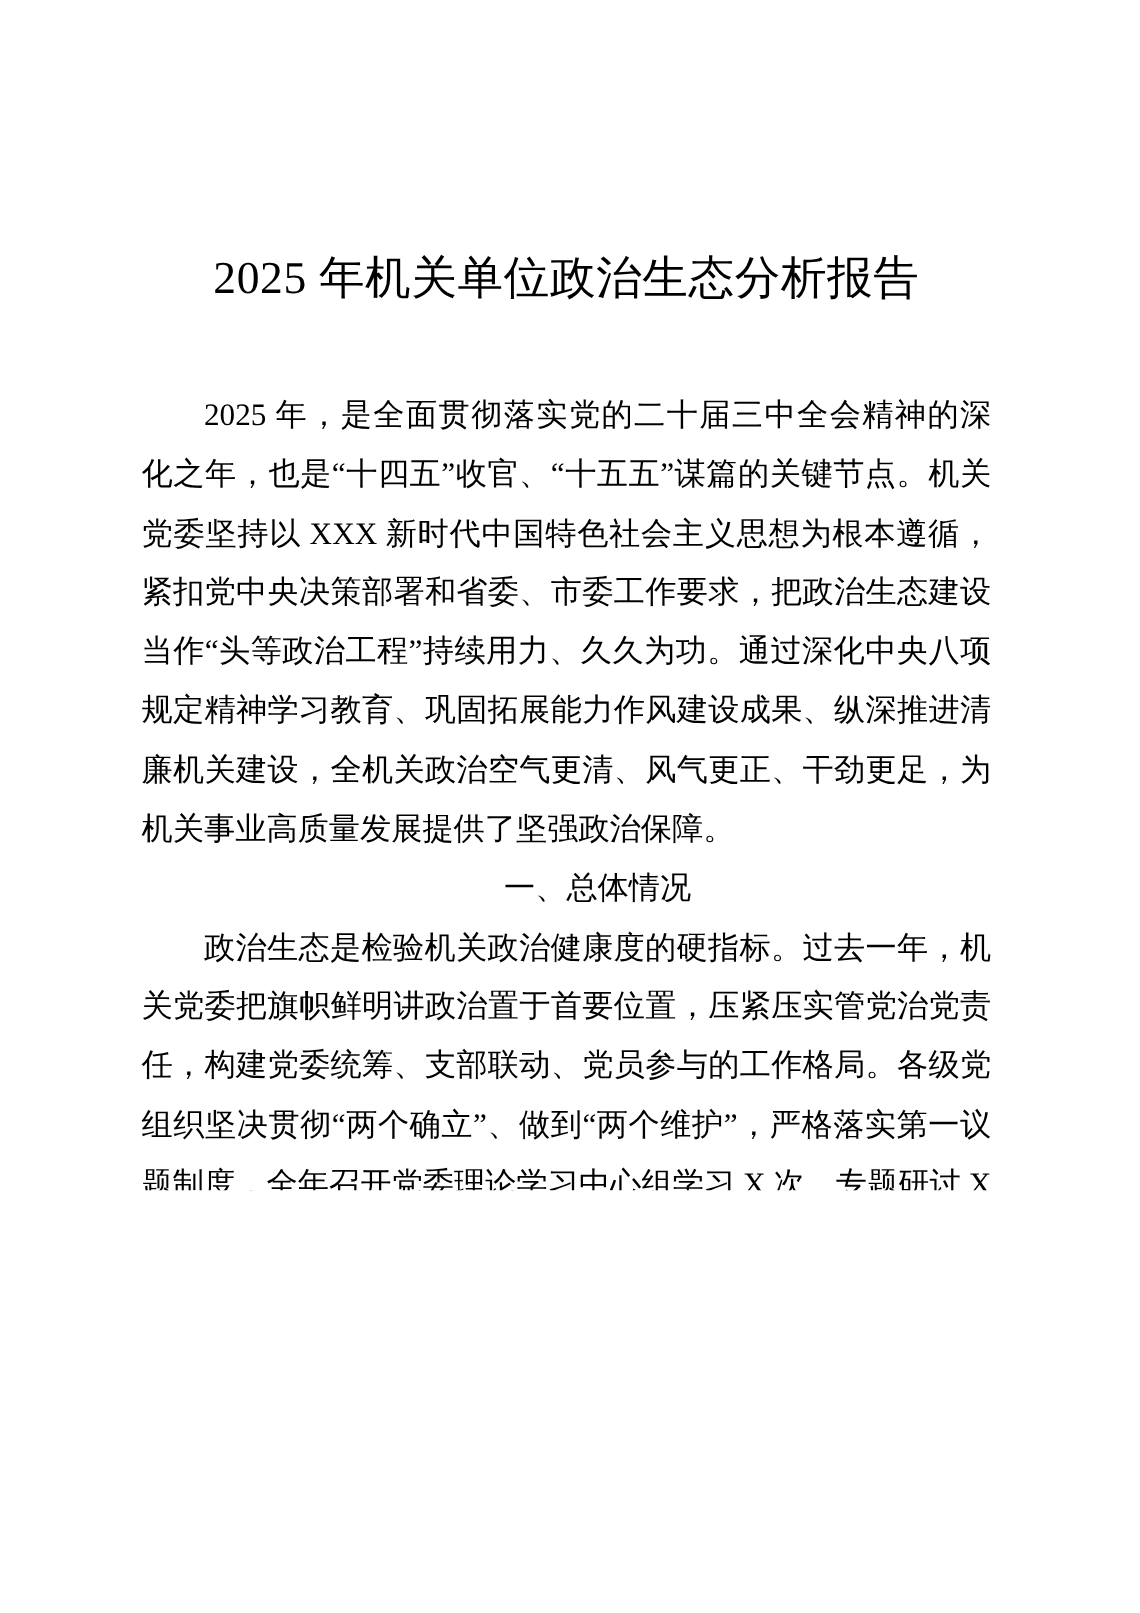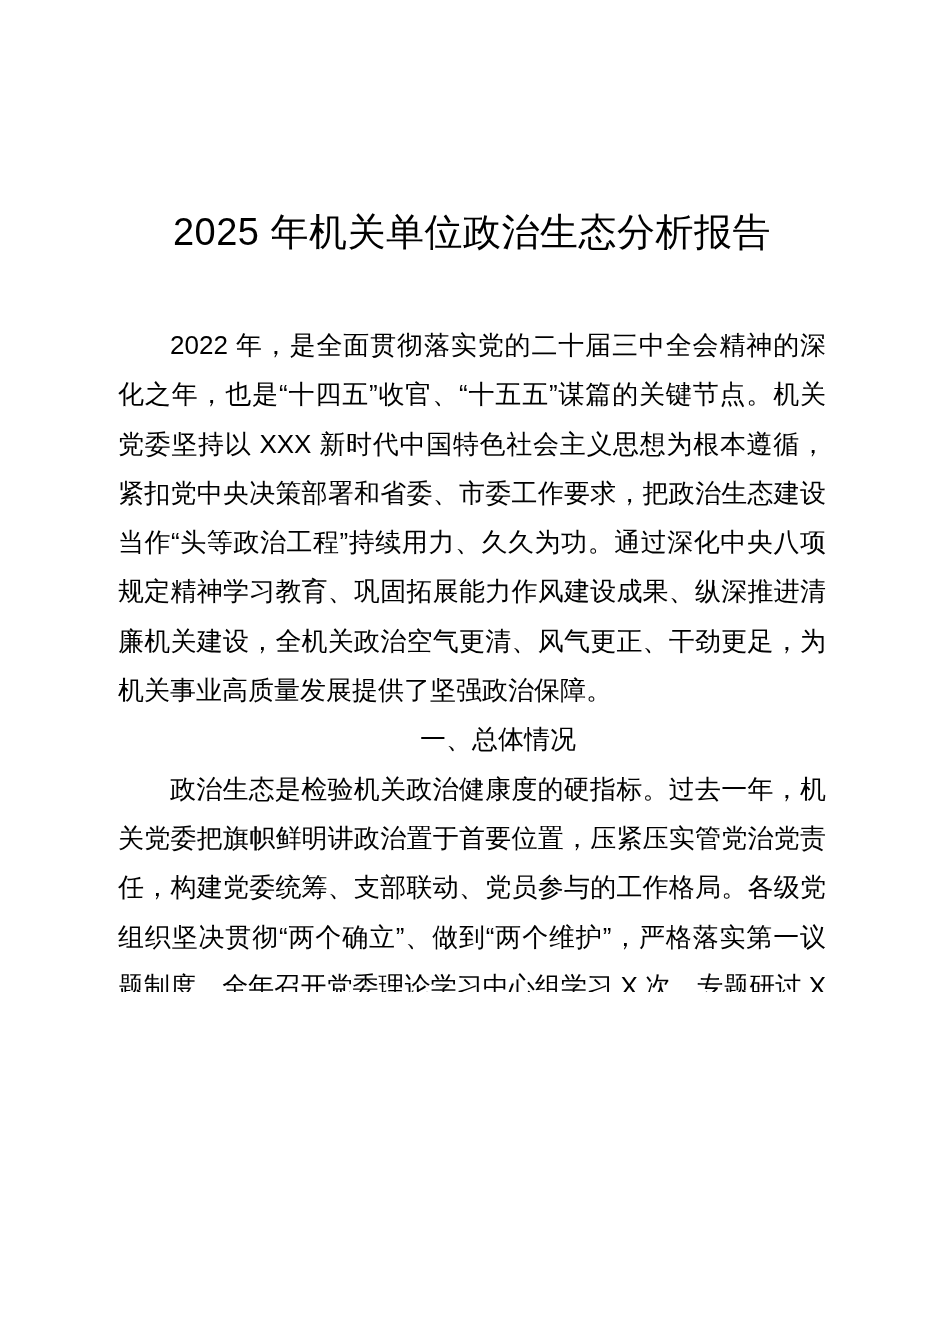--- a/index.html
+++ b/index.html
@@ -6,21 +6,21 @@
     margin: 0;
     padding: 0;
     background: #ffffff;
   }
   .page {
     position: relative;
     width: 950px;
     height: 992px;
     background: #ffffff;
     overflow: hidden;
-    font-family: Liberation Sans, sans-serif;
+    font-family: Liberation Serif, serif;
     color: #000000;
   }
   .content {
     padding: 205px 124px 0 118px; 
   }
   .doc-title {
     font-size: 38px;
     line-height: 54px;
     font-weight: 400;
     text-align: center;
@@ -40,17 +40,17 @@
   .para.heading {
     text-align: center;
   }
 </style>
 </head>
 <body>
 
 <div class="page">
   <div class="content">
     <h1 class="doc-title"><span>2025 年机关单位政治生态分析报告</span></h1>
-    <p class="para">2022 年，是全面贯彻落实党的二十届三中全会精神的深化之年，也是“十四五”收官、“十五五”谋篇的关键节点。机关党委坚持以 XXX 新时代中国特色社会主义思想为根本遵循，紧扣党中央决策部署和省委、市委工作要求，把政治生态建设当作“头等政治工程”持续用力、久久为功。通过深化中央八项规定精神学习教育、巩固拓展能力作风建设成果、纵深推进清廉机关建设，全机关政治空气更清、风气更正、干劲更足，为机关事业高质量发展提供了坚强政治保障。</p>
+    <p class="para">2025 年，是全面贯彻落实党的二十届三中全会精神的深化之年，也是“十四五”收官、“十五五”谋篇的关键节点。机关党委坚持以 XXX 新时代中国特色社会主义思想为根本遵循，紧扣党中央决策部署和省委、市委工作要求，把政治生态建设当作“头等政治工程”持续用力、久久为功。通过深化中央八项规定精神学习教育、巩固拓展能力作风建设成果、纵深推进清廉机关建设，全机关政治空气更清、风气更正、干劲更足，为机关事业高质量发展提供了坚强政治保障。</p>
     <p class="para heading">一、总体情况</p>
     <p class="para">政治生态是检验机关政治健康度的硬指标。过去一年，机关党委把旗帜鲜明讲政治置于首要位置，压紧压实管党治党责任，构建党委统筹、支部联动、党员参与的工作格局。各级党组织坚决贯彻“两个确立”、做到“两个维护”，严格落实第一议题制度，全年召开党委理论学习中心组学习 X 次、专题研讨 X 次、读书班 X 期，班子成员带头讲党课 X 次，党员干部参与学习覆盖率达 XX%，党的创新理论入脑入心、走深走实。</p>
   </div>
 </div>
 
 </body></html>

